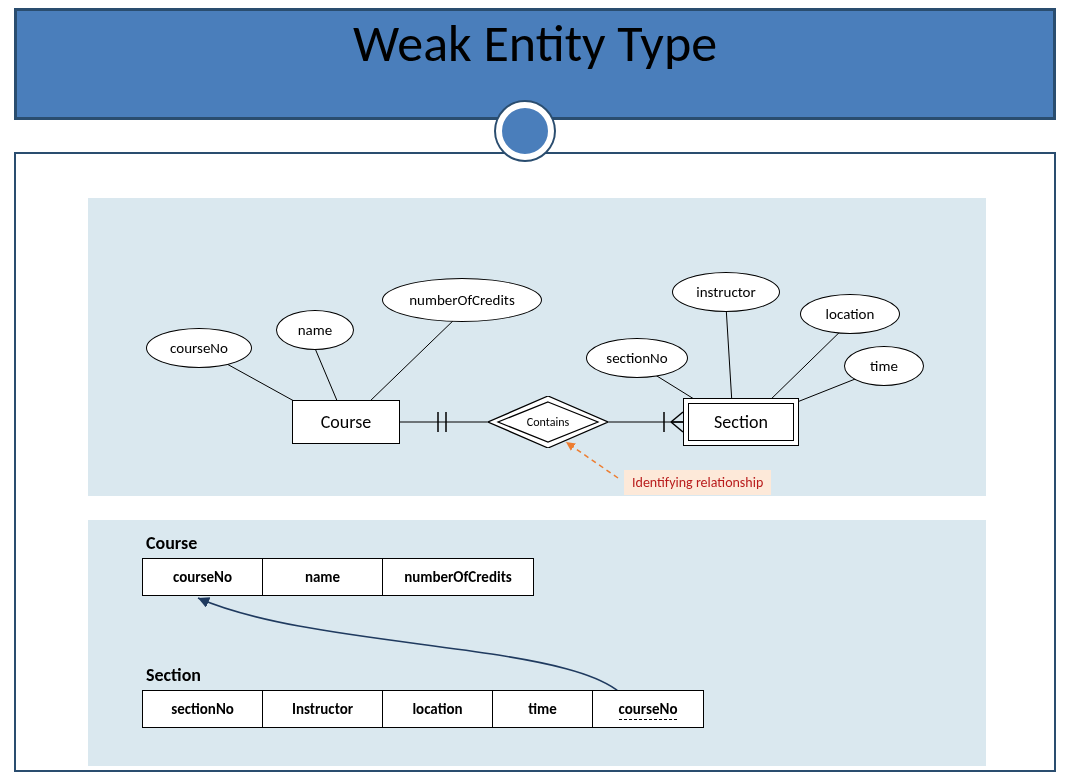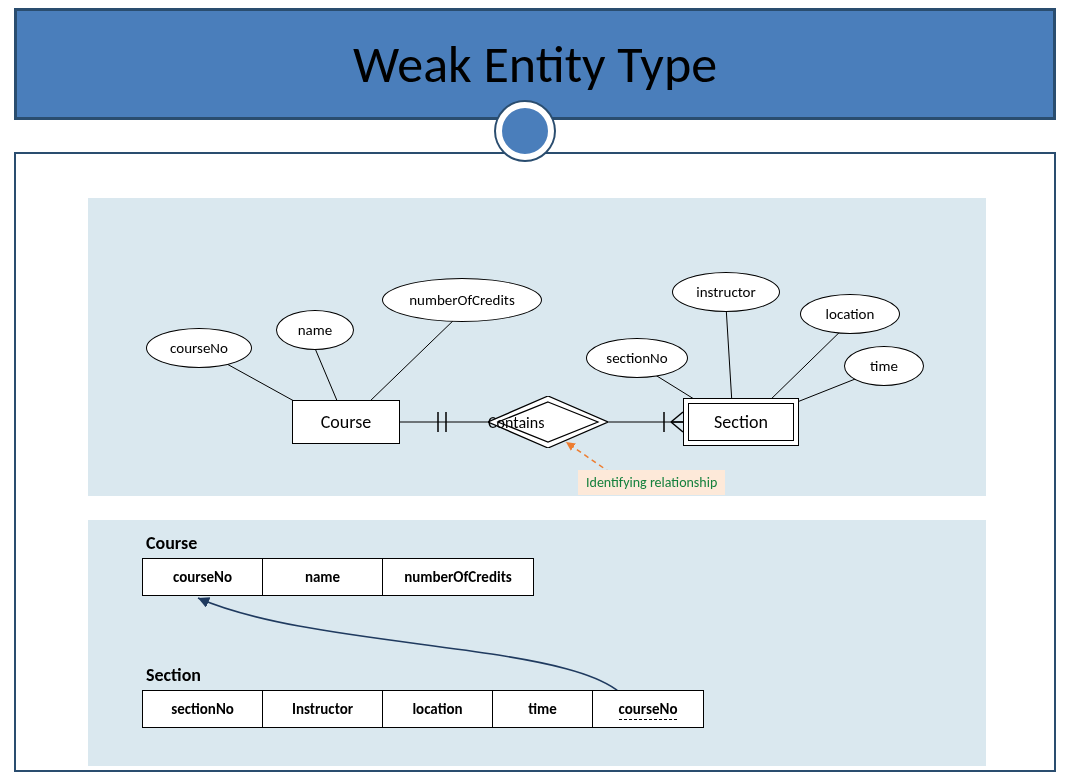--- a/index.html
+++ b/index.html
@@ -14,21 +14,20 @@
   }
   .title-banner {
     position: absolute;
     top: 8px;
     left: 14px;
     width: 1042px;
     height: 112px;
     background: #4a7ebb;
     border: 3px solid #2a4d6f;
     display: flex;
-    align-items: center;
     justify-content: center;
   }
   .title-text {
     font-size: 52px;
     font-weight: 400;
     color: #000;
   }
   .circle-decor {
     position: absolute;
     top: 102px;
@@ -108,28 +107,30 @@
   }
   .diamond-shape {
     position: absolute;
     inset: 0;
   }
   .diamond-label {
     position: absolute;
     inset: 0;
     display: flex;
     align-items: center;
-    font-size: 16px;
+    justify-content: center;
+    font-size: 12px;
   }
   .note-box {
     position: absolute;
     background: #fde9d9;
     font-size: 14px;
     padding: 4px 8px;
-    color: #15803d;
+    color: #b91c1c;
+    margin-left: 46px;
   }
   
   .schema-title {
     position: absolute;
     font-size: 18px;
     font-weight: 700;
     color: #000;
   }
   .schema-row {
     position: absolute;

